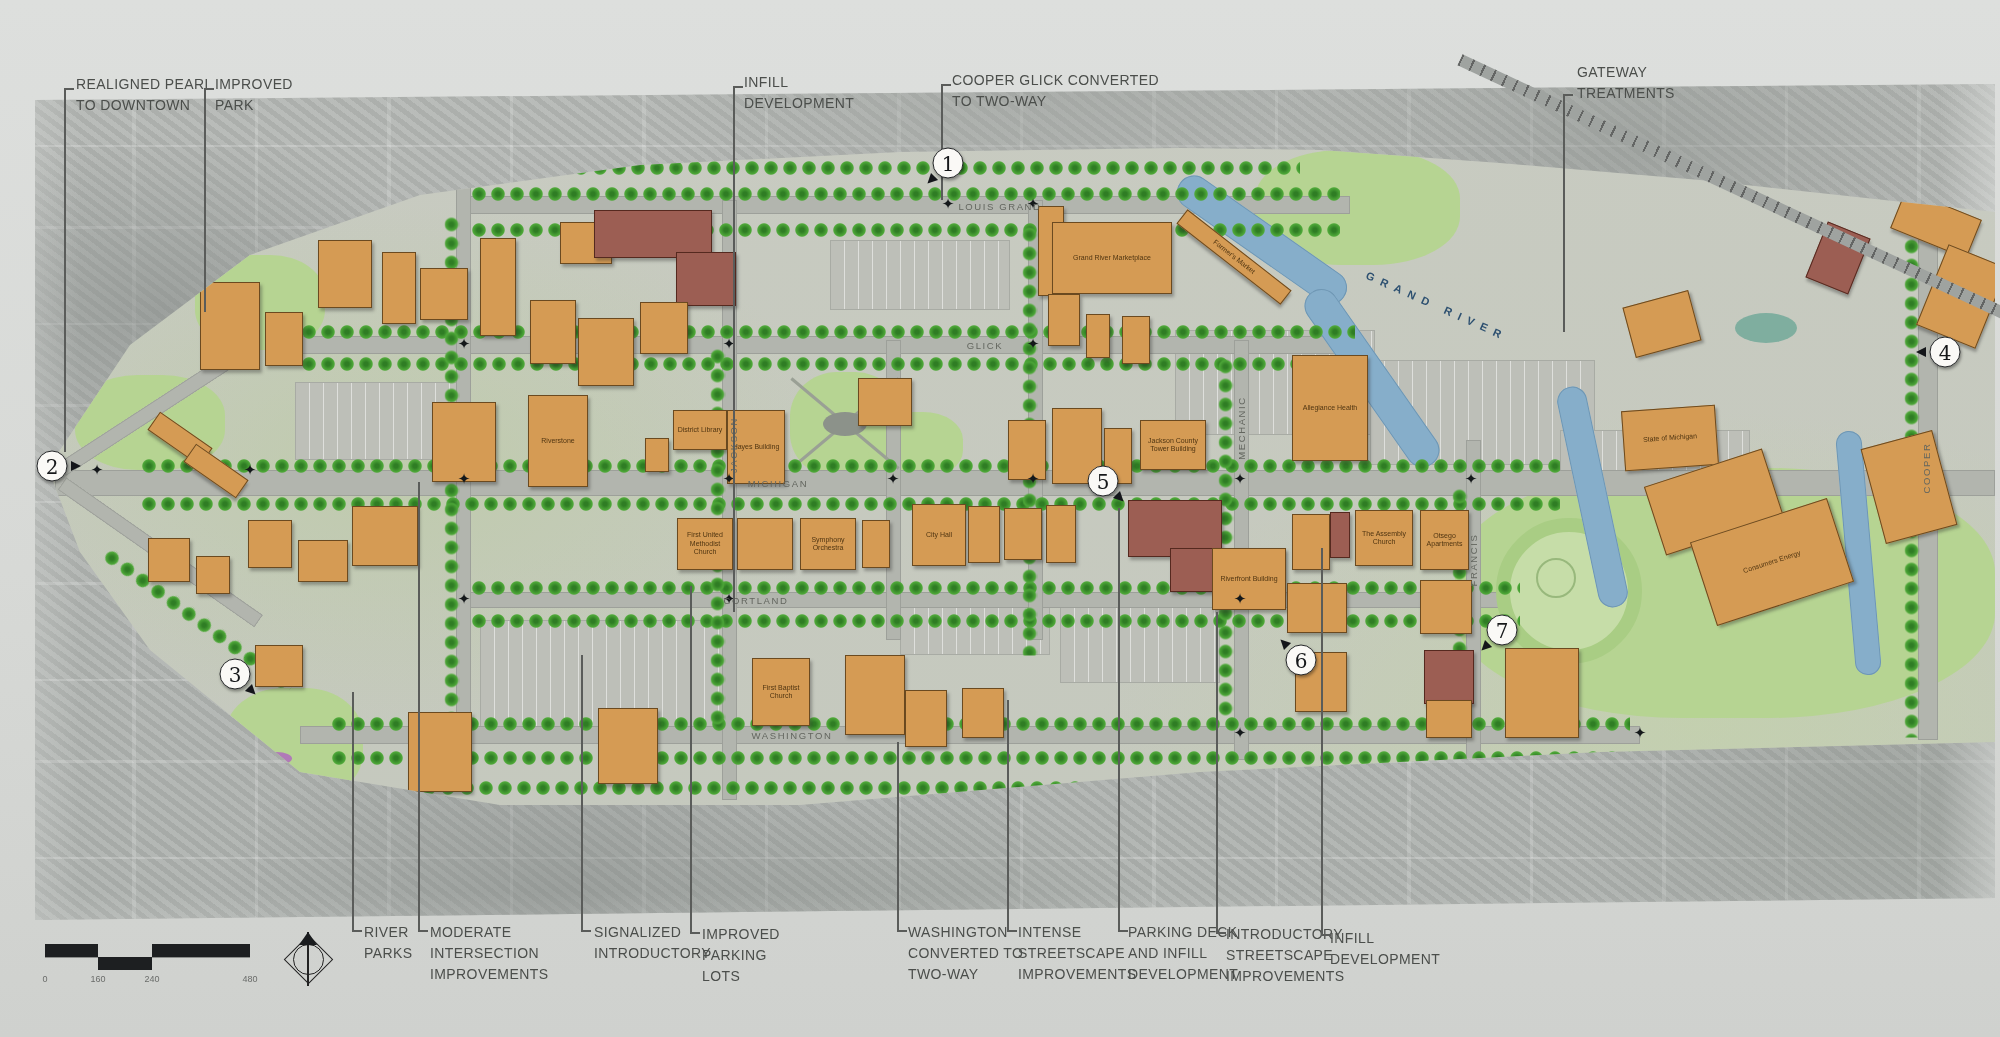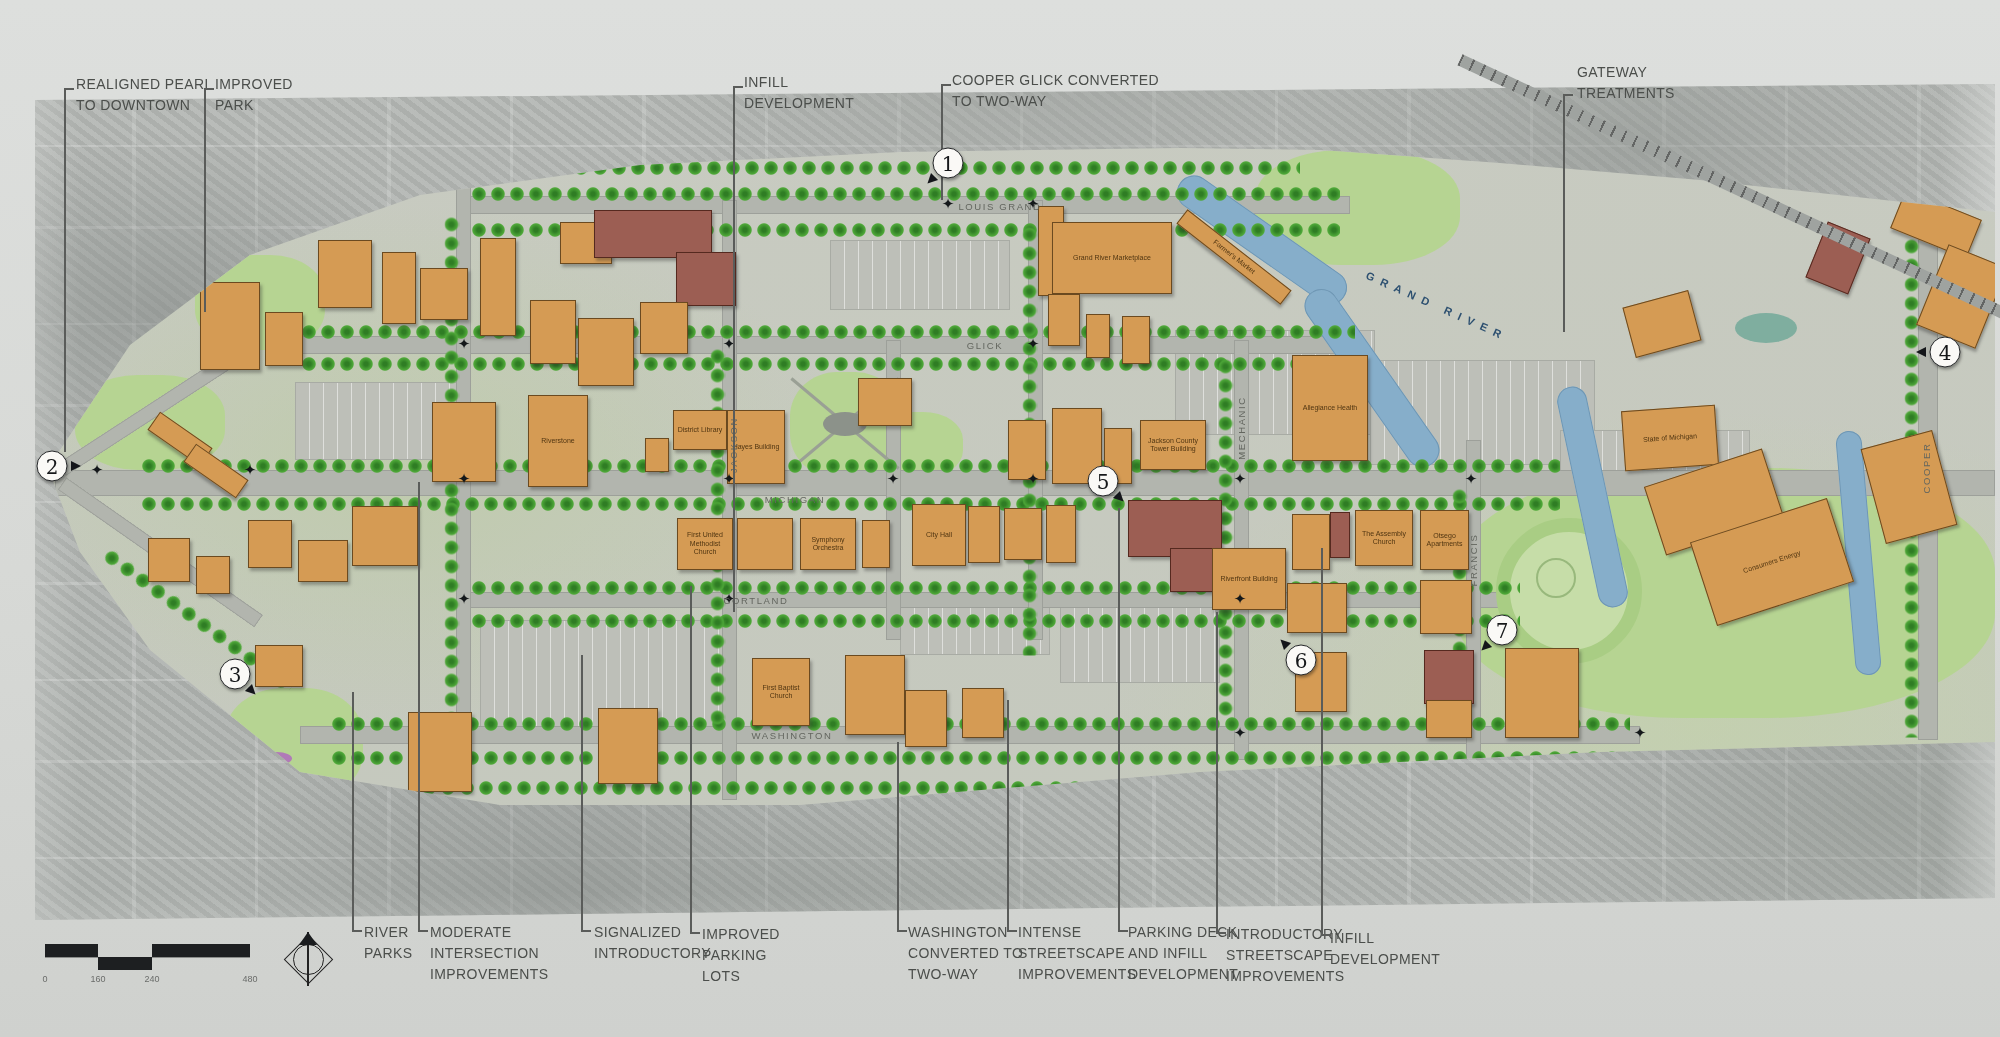--- a/index.html
+++ b/index.html
@@ -257,21 +257,21 @@
       <div class="star" style="left: 250px; top: 470px;">✦</div>
       <div class="star" style="left: 97px; top: 470px;">✦</div>
       <div class="star" style="left: 1033px; top: 204px;">✦</div>
       <div class="star" style="left: 1240px; top: 733px;">✦</div>
       <div class="star" style="left: 1640px; top: 733px;">✦</div>
     </div>
   <div id="overlay" class="abs" style="left:0;top:0;width:2000px;height:1037px;">
       <div class="rail" style="left: 1430px; top: 189px; width: 640px; height: 12px; transform: rotate(25deg);"></div>
       <div class="stname" style="left: 1000px; top: 206px;">LOUIS GRAND</div>
       <div class="stname" style="left: 985px; top: 345px;">GLICK</div>
-      <div class="stname" style="left: 795px; top: 483px; margin-top: 16px;">MICHIGAN</div>
+      <div class="stname" style="left: 778px; top: 483px;">MICHIGAN</div>
       <div class="stname" style="left: 756px; top: 600px;">CORTLAND</div>
       <div class="stname" style="left: 792px; top: 735px;">WASHINGTON</div>
       <div class="stname v" style="left: 733px; top: 445px;">JACKSON</div>
       <div class="stname v" style="left: 1241px; top: 428px;">MECHANIC</div>
       <div class="stname v" style="left: 1473px; top: 560px;">FRANCIS</div>
       <div class="stname v" style="left: 1926px; top: 468px;">COOPER</div>
       <div class="riverlbl" style="left: 1360px; top: 300px; transform: rotate(24deg);">GRAND RIVER</div>
     </div>
 
   <div id="scalebar">

